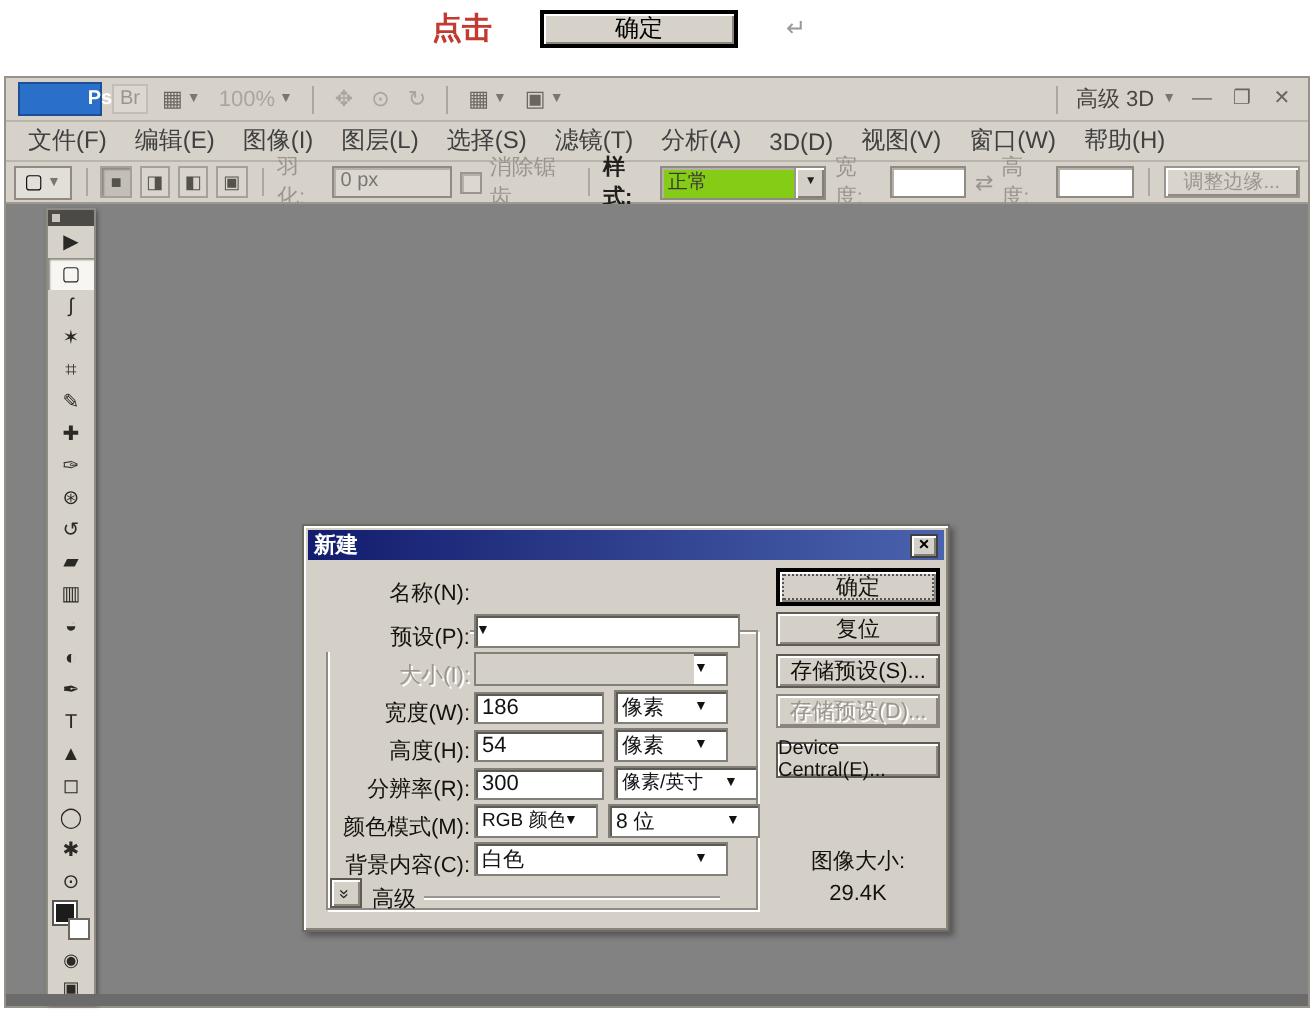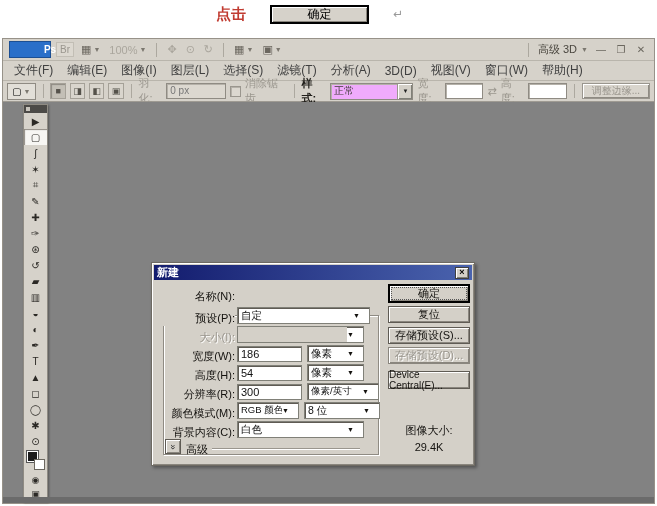--- a/index.html
+++ b/index.html
@@ -42,21 +42,21 @@
      color:#55524b; display:flex; align-items:center; justify-content:center; }
   .mini-btn.pressed { background:#c3bfb6; box-shadow:inset 1px 1px 1px #8f8b83; }
   .opt-label { color:#55524b; }
   .opt-label.dim { color:#9a968e; }
   .opt-label.strong { color:#211f1b; font-weight:bold; }
   .field { height:16px; background:#fff; border:1px solid #8f8b83;
      box-shadow:inset 1px 1px 0 #b5b1a9; font-size:10px; color:#777; padding:1px 3px; }
   .field.dis { background:#dcd8d0; }
   .checkbox { width:11px; height:11px; background:#dcd8d0; border:1px solid #9a968e;
      box-shadow:inset 1px 1px 0 #b5b1a9; }
-  .dd { height:17px; background:#f0abfc; border:1px solid #8f8b83; box-shadow:inset 1px 1px 0 #b5b1a9;
+  .dd { height:17px; background:#84cc16; border:1px solid #8f8b83; box-shadow:inset 1px 1px 0 #b5b1a9;
      display:flex; align-items:center; font-size:10px; color:#3c3a35; }
   .dd .dd-text { flex:1; padding:0 3px; overflow:hidden; white-space:nowrap; }
   .dd .dd-arrow { width:15px; height:100%; background:#d4d0c8; border-left:1px solid #9a968e;
      box-shadow:inset 1px 1px 0 #fff, inset -1px -1px 0 #808078; font-size:6px; color:#222;
      display:flex; align-items:center; justify-content:center; }
   .btn72 { width:72px; height:16px; background:#d9d5cd; border:1px solid #9a968e;
      box-shadow:inset 1px 1px 0 #fff, inset -1px -1px 0 #8f8b83;
      color:#9a968e; font-size:10px; display:flex; align-items:center; justify-content:center; }
 
   #canvas { position:absolute; left:0; top:63px; width:651px; height:395px; background:#828282; }
@@ -245,21 +245,20 @@
         <span id="dlg-close">×</span>
       </div>
 
       <div id="groupbox"></div>
 
       <span class="dlg-label" style="top:26px">名称(N):</span>
 
       <span class="dlg-label over-group" style="top:48px">预设(P):</span>
       <div class="dlg-dd over-group" style="left:85px; top:44px; width:133px;">
         <div class="dd-wrap">
-            <span class="dd-body">自定</span>
         <span class="dd-arrow">▼</span>
           </div>
       </div>
 
       <span class="dlg-label dim" style="top:67px">大小(I):</span>
       <div class="dlg-dd dis" style="left:85px; top:63px; width:127px;">
         <div class="dd-wrap">
             <span class="dd-body"></span>
         <span class="dd-arrow">▼</span>
           </div>

